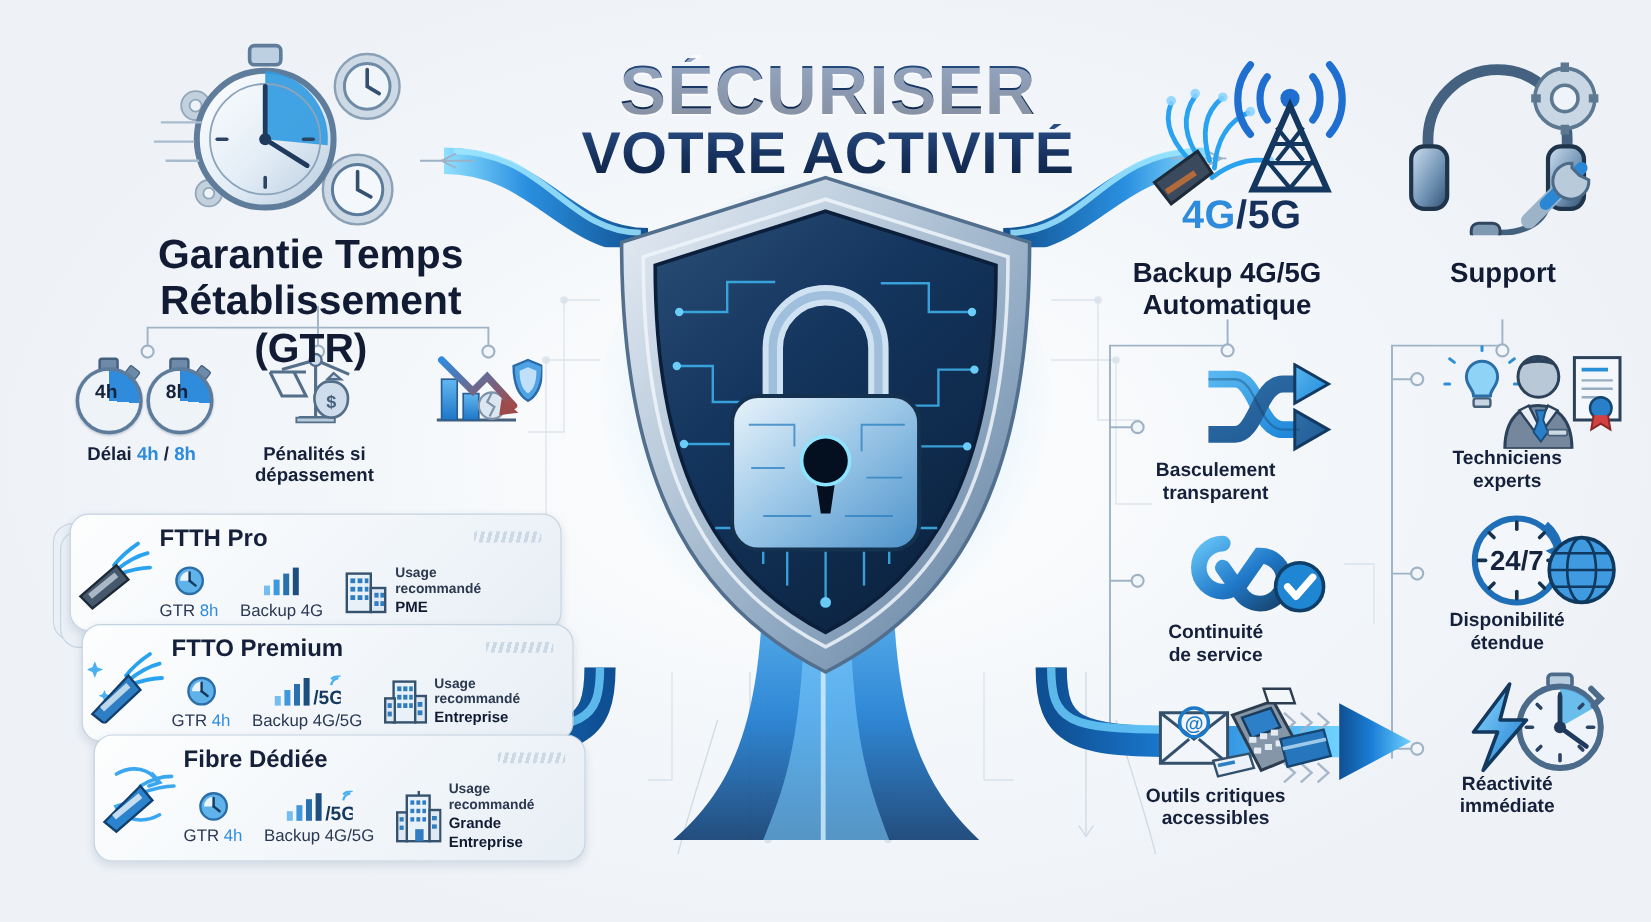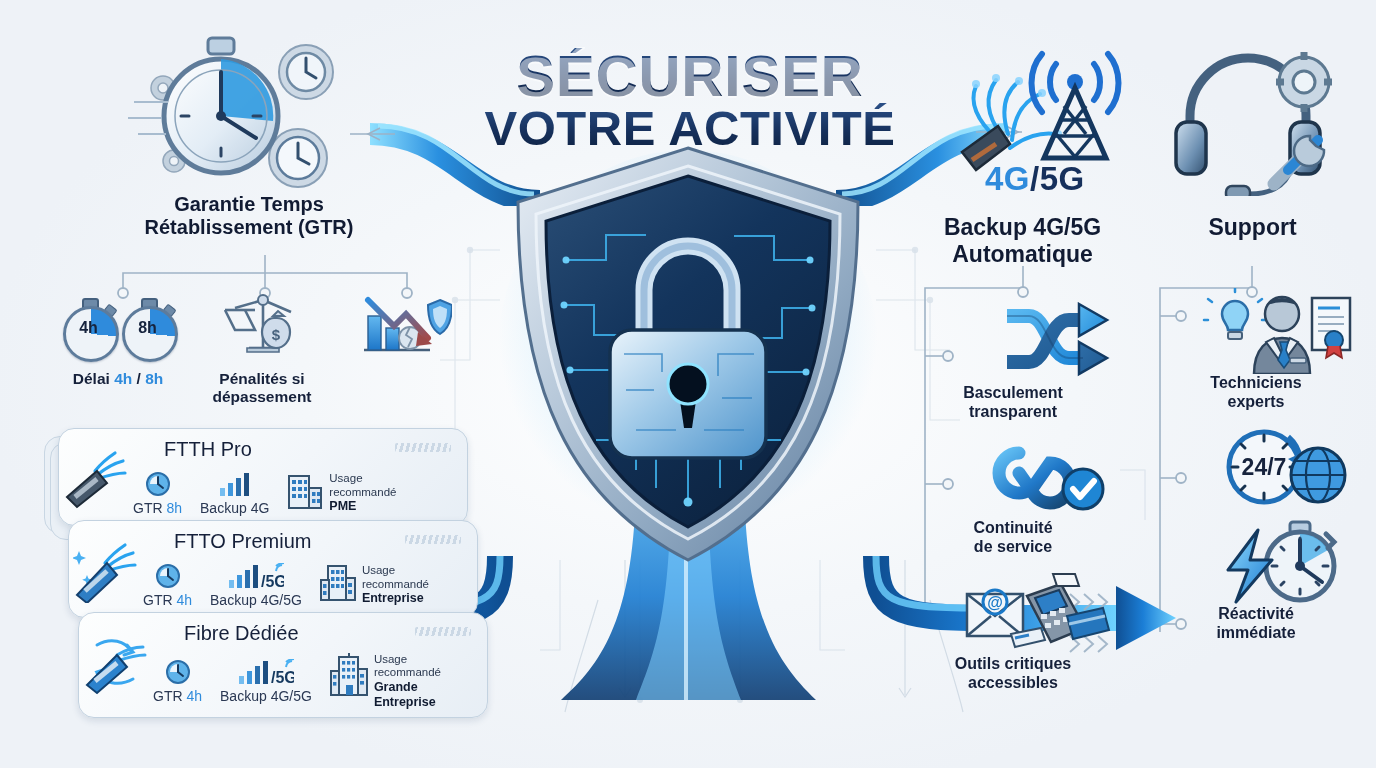--- a/index.html
+++ b/index.html
@@ -23,21 +23,21 @@
     background:linear-gradient(180deg,#2a4f86 0%,#16305c 55%,#0d2140 100%);
     -webkit-background-clip:text;background-clip:text;color:transparent;
     text-shadow:0 2px 0 rgba(255,255,255,.5);}
   .title-l2{font-size:49px;font-weight:bold;letter-spacing:.5px;line-height:1.05;margin-top:-2px;
     background:linear-gradient(180deg,#2a4f86 0%,#16305c 55%,#0d2140 100%);
     -webkit-background-clip:text;background-clip:text;color:transparent;}
 
   
   .sec-head{position:absolute;text-align:center;font-weight:bold;color:#111b33;
     line-height:1.16;z-index:11;}
-  #head-gtr{left:104px;top:193px;width:290px;font-size:20px;}
+  #head-gtr{left:114px;top:193px;width:290px;font-size:34px;}
   #head-backup{left:915px;top:214px;width:215px;font-size:23px;}
   #head-support{left:1160px;top:214px;width:185px;font-size:23px;}
 
   
   .conn{position:absolute;z-index:6;pointer-events:none;}
 
   
   .gtr-row{position:absolute;left:52px;top:290px;width:420px;height:130px;z-index:10;
     display:flex;justify-content:space-between;align-items:flex-start;}
   .gtr-item{width:132px;text-align:center;}
@@ -64,27 +64,27 @@
   .chartdown{position:relative;width:92px;height:70px;}
 
   
   .cards{position:absolute;left:58px;top:428px;width:420px;height:300px;z-index:10;}
   .card{position:absolute;left:0;width:408px;height:96px;
     background:linear-gradient(135deg,#fdfefe 0%,#f2f6fa 55%,#e7eef5 100%);
     border:1.6px solid #c3d2e0;border-radius:16px;
     box-shadow:0 3px 7px rgba(30,60,100,.13);}
   .card-stack{position:absolute;left:-10px;width:408px;height:96px;border-radius:16px;
     background:#eaf0f6;border:1.5px solid #c8d6e3;}
-  .card-title{position:absolute;left:74px;top:9px;font-size:20px;font-weight:normal;color:#15203a;margin-left:31px;}
+  .card-title{position:absolute;left:74px;top:9px;font-size:20px;font-weight:bold;color:#15203a;}
   .card-row{position:absolute;left:74px;top:38px;width:320px;height:52px;
     display:flex;align-items:center;gap:18px;}
   .cell{text-align:center;}
   .cell-ic{height:27px;display:flex;align-items:flex-end;justify-content:center;gap:2px;}
   .cell-tx{font-size:14px;color:#2a3853;margin-top:3px;white-space:nowrap;}
-  .usage{display:flex;align-items:flex-start;gap:6px;}
+  .usage{display:flex;align-items:center;gap:6px;font-weight:bold;}
   .usage-tx{font-size:11.5px;line-height:1.18;color:#2b3950;text-align:left;}
   .usage-tx b{color:#101b31;font-size:12.5px;}
   .ridge{position:absolute;right:16px;top:14px;width:56px;height:9px;
     background:repeating-linear-gradient(105deg,#cbd8e5 0 3px,transparent 3px 6px);border-radius:2px;}
   
   .fiber{position:absolute;left:4px;top:16px;width:66px;height:66px;}
 
   
   .rcol{position:absolute;width:196px;z-index:10;}
   #col-backup{left:915px;top:300px;}
@@ -920,20 +920,24 @@
           <text x="50" y="50" font-size="23" font-weight="bold" fill="#16233d" text-anchor="middle" font-family="Liberation Sans, sans-serif">24/7</text>
           <circle cx="104" cy="50" r="27" fill="#3f9ae0" stroke="#10395f" stroke-width="3"></circle>
           <g fill="none" stroke="#10395f" stroke-width="2.2">
             <ellipse cx="104" cy="50" rx="12" ry="27"></ellipse>
               <path d="M77 50 H131"></path>
             <path d="M81 36 H127"></path>
               <path d="M81 64 H127"></path>
           </g>
         </svg>
       </div>
+      <div class="ritem-tx">
+        <div>Disponibilité</div>
+        <div>étendue</div>
+      </div>
     </div>
 
     <div class="ritem">
       <div class="ritem-ic">
         <svg width="136" height="84" viewBox="0 0 136 84">
           <defs>
               <linearGradient id="boltG" x1="0" y1="0" x2="1" y2="1">
             <stop offset="0%" stop-color="#8fdcff"></stop>
                 <stop offset="100%" stop-color="#1b79cf"></stop>
               </linearGradient>

